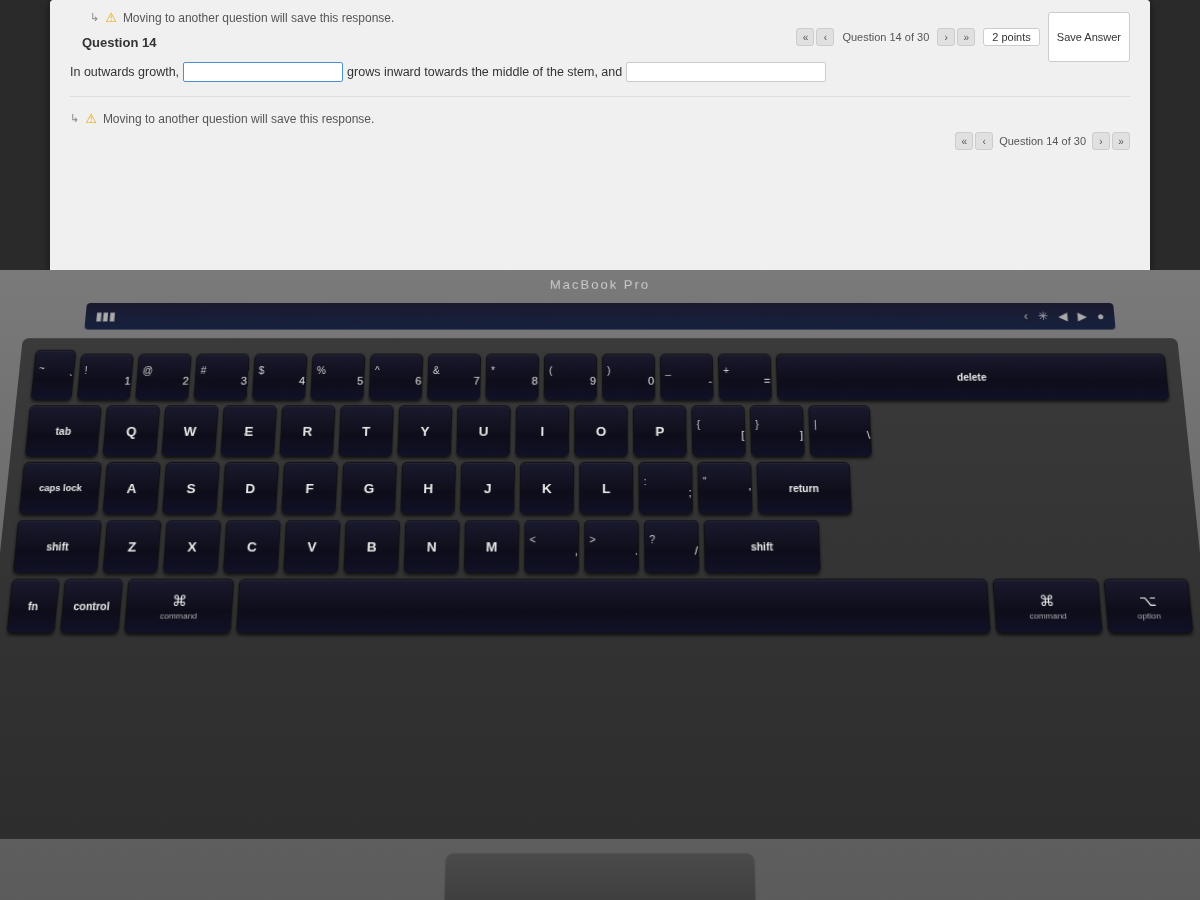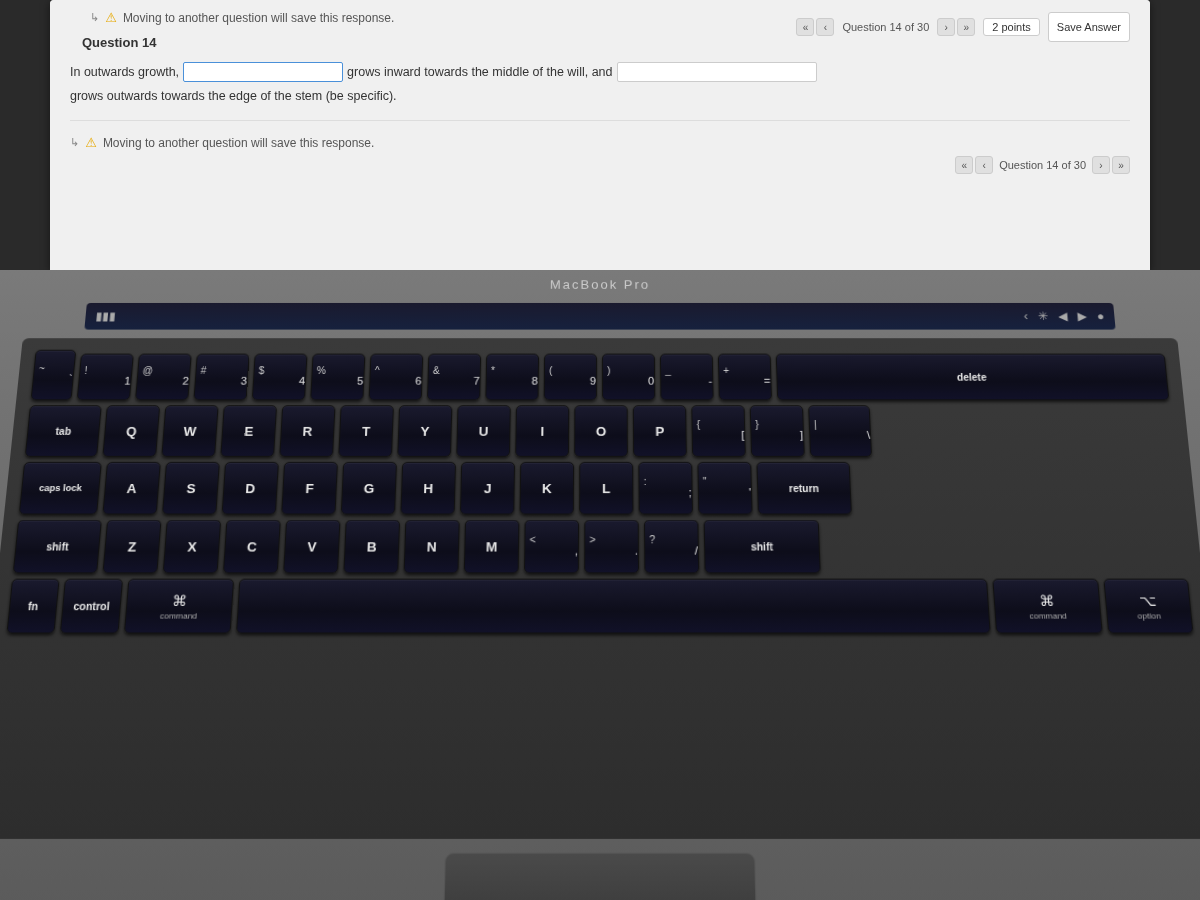--- a/index.html
+++ b/index.html
@@ -94,21 +94,21 @@
       border-radius: 3px;
       padding: 2px 8px;
       font-size: 11px;
       color: #333;
     }
 
     .save-answer-btn {
       background: #fff;
       border: 1px solid #ccc;
       border-radius: 3px;
-      padding: 8px 8px;
+      padding: 18px 8px;
       font-size: 11px;
       color: #333;
       cursor: pointer;
     }
 
     .question-title {
       font-size: 13px;
       font-weight: 600;
       color: #333;
       margin: 8px 0 12px 12px;
@@ -424,23 +424,22 @@
       </div>
       <span class="points-badge">2 points</span>
       <button class="save-answer-btn">Save Answer</button>
     </div>
 
     <div class="question-title">Question 14</div>
 
     <div class="question-body">
       <span>In outwards growth,</span>
       <input class="fill-input" type="text" style="">
-      <span>grows inward towards the middle of the will, and</span>
+      <span>grows inward towards the middle of the stem, and</span>
       <input class="fill-input-2" type="text" style="">
-      <span>grows outwards towards the edge of the stem (be specific).</span>
     </div>
 
     <hr class="divider">
 
     <div class="warning-bar-bottom">
       <span class="arrow-icon">↳</span>
       <span class="warning-icon">⚠</span>
       <span>Moving to another question will save this response.</span>
     </div>
 

